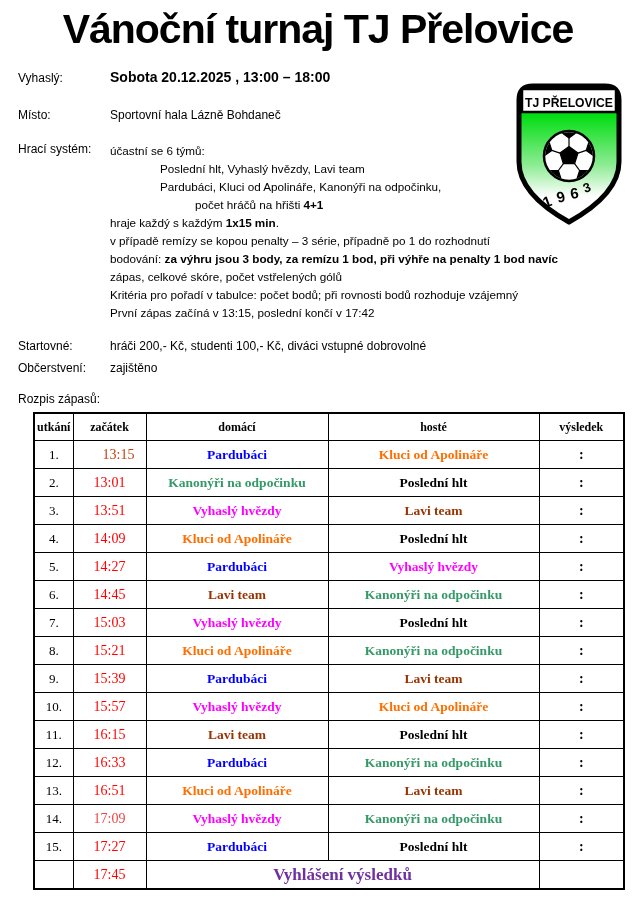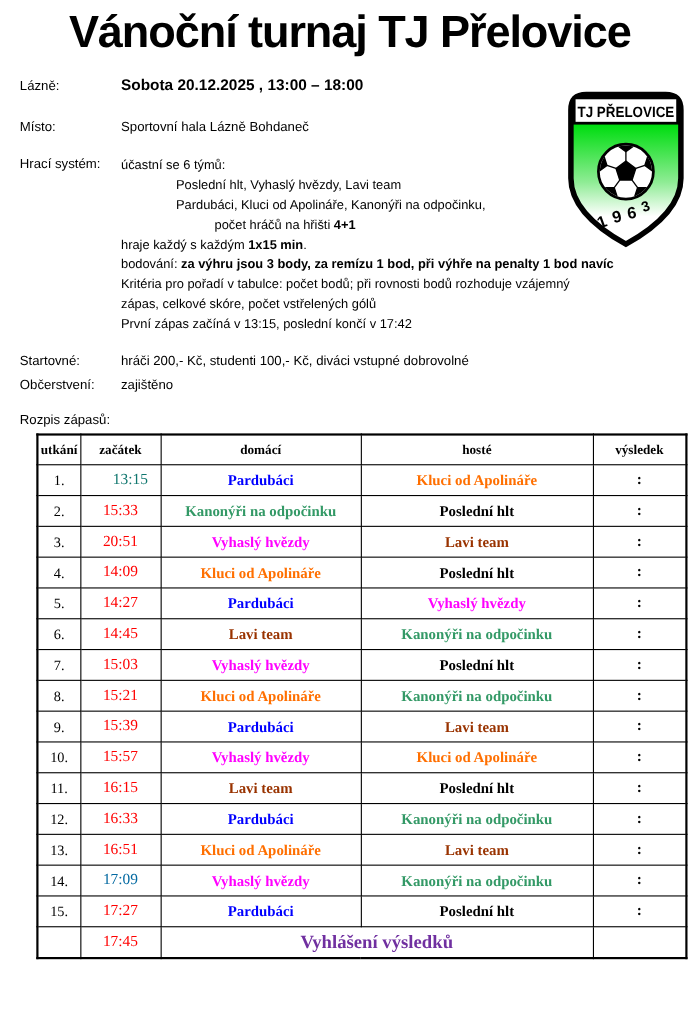--- a/index.html
+++ b/index.html
@@ -87,38 +87,39 @@
         <text x="36" y="132" font-size="15" transform="rotate(-20 36 132)">1</text>
         <text x="49" y="127" font-size="15" transform="rotate(-14 49 127)">9</text>
         <text x="62" y="123" font-size="15" transform="rotate(-8 62 123)">6</text>
         <text x="76" y="117" font-size="13" transform="rotate(-20 76 117)">3</text>
       </g>
     </svg>
   </div>
 
   <div class="info">
     <div class="irow row-termin">
-      <span class="label">Lázně:</span>
+      <span class="label">Vyhaslý:</span>
       <span class="value">Sobota 20.12.2025 , 13:00 – 18:00</span>
     </div>
     <div class="irow row-misto">
       <span class="label">Místo:</span>
       <span class="value">Sportovní hala Lázně Bohdaneč</span>
     </div>
     <div class="irow">
       <span class="label">Hrací systém:</span>
       <div class="value">
           <div class="hs-line indent-0"><span>účastní se 6 týmů:</span></div>
           <div class="hs-line indent-1"><span>Poslední hlt, Vyhaslý hvězdy, Lavi team</span></div>
           <div class="hs-line indent-1"><span>Pardubáci, Kluci od Apolináře, Kanonýři na odpočinku,</span></div>
           <div class="hs-line indent-2"><span>počet hráčů na hřišti </span><span class="b">4+1</span></div>
           <div class="hs-line indent-0"><span>hraje každý s každým </span><span class="b">1x15 min</span><span>.</span></div>
+          <div class="hs-line indent-0"><span>v případě remízy se kopou penalty – 3 série, případně po 1 do rozhodnutí</span></div>
           <div class="hs-line indent-0"><span>bodování:  </span><span class="b">za výhru jsou 3 body, za remízu 1 bod, při výhře na penalty 1 bod navíc</span></div>
+          <div class="hs-line indent-0"><span>zápas, celkové skóre, počet vstřelených gólů</span></div>
           <div class="hs-line indent-0"><span>Kritéria pro pořadí v tabulce: počet bodů; při rovnosti bodů rozhoduje vzájemný</span></div>
-          <div class="hs-line indent-0"><span>zápas, celkové skóre, počet vstřelených gólů</span></div>
           <div class="hs-line indent-0"><span>První zápas začíná v 13:15, poslední končí v 17:42</span></div>
         </div>
     </div>
     <div class="fees">
       <div class="irow">
         <span class="label">Startovné:</span>
         <span class="value">hráči 200,- Kč, studenti 100,- Kč, diváci vstupné dobrovolné</span>
       </div>
       <div class="irow">
         <span class="label">Občerstvení:</span>
@@ -141,35 +142,35 @@
           <th>utkání</th>
           <th>začátek</th>
           <th>domácí</th>
           <th>hosté</th>
           <th>výsledek</th>
         </tr>
     </thead>
     <tbody>
         <tr>
           <td class="c-num">1.</td>
-          <td class="c-time" style="color: #0f766e; padding-left: 18px;">13:15</td>
+          <td class="c-time" style="color: #c2410c; padding-left: 18px;">13:15</td>
           <td class="c-team" style="color: rgb(0, 0, 255);">Pardubáci</td>
           <td class="c-team" style="color: rgb(255, 111, 0);">Kluci od Apolináře</td>
           <td class="c-result">:</td>
         </tr>
         <tr>
           <td class="c-num">2.</td>
-          <td class="c-time" style="color: rgb(255, 0, 0);">15:33</td>
+          <td class="c-time" style="color: rgb(255, 0, 0);">13:01</td>
           <td class="c-team" style="color: rgb(51, 153, 102);">Kanonýři na odpočinku</td>
           <td class="c-team" style="color: rgb(0, 0, 0);">Poslední hlt</td>
           <td class="c-result">:</td>
         </tr>
         <tr>
           <td class="c-num">3.</td>
-          <td class="c-time" style="color: rgb(255, 0, 0);">20:51</td>
+          <td class="c-time" style="color: rgb(255, 0, 0);">13:51</td>
           <td class="c-team" style="color: rgb(255, 0, 255);">Vyhaslý hvězdy</td>
           <td class="c-team" style="color: rgb(153, 51, 0);">Lavi team</td>
           <td class="c-result">:</td>
         </tr>
         <tr>
           <td class="c-num">4.</td>
           <td class="c-time" style="color: rgb(255, 0, 0);">14:09</td>
           <td class="c-team" style="color: rgb(255, 111, 0);">Kluci od Apolináře</td>
           <td class="c-team" style="color: rgb(0, 0, 0);">Poslední hlt</td>
           <td class="c-result">:</td>
@@ -232,21 +233,21 @@
         </tr>
         <tr>
           <td class="c-num">13.</td>
           <td class="c-time" style="color: rgb(255, 0, 0);">16:51</td>
           <td class="c-team" style="color: rgb(255, 111, 0);">Kluci od Apolináře</td>
           <td class="c-team" style="color: rgb(153, 51, 0);">Lavi team</td>
           <td class="c-result">:</td>
         </tr>
         <tr>
           <td class="c-num">14.</td>
-          <td class="c-time" style="color: #0369a1;">17:09</td>
+          <td class="c-time" style="color: #ef4444;">17:09</td>
           <td class="c-team" style="color: rgb(255, 0, 255);">Vyhaslý hvězdy</td>
           <td class="c-team" style="color: rgb(51, 153, 102);">Kanonýři na odpočinku</td>
           <td class="c-result">:</td>
         </tr>
         <tr>
           <td class="c-num">15.</td>
           <td class="c-time" style="color: rgb(255, 0, 0);">17:27</td>
           <td class="c-team" style="color: rgb(0, 0, 255);">Pardubáci</td>
           <td class="c-team" style="color: rgb(0, 0, 0);">Poslední hlt</td>
           <td class="c-result">:</td>

